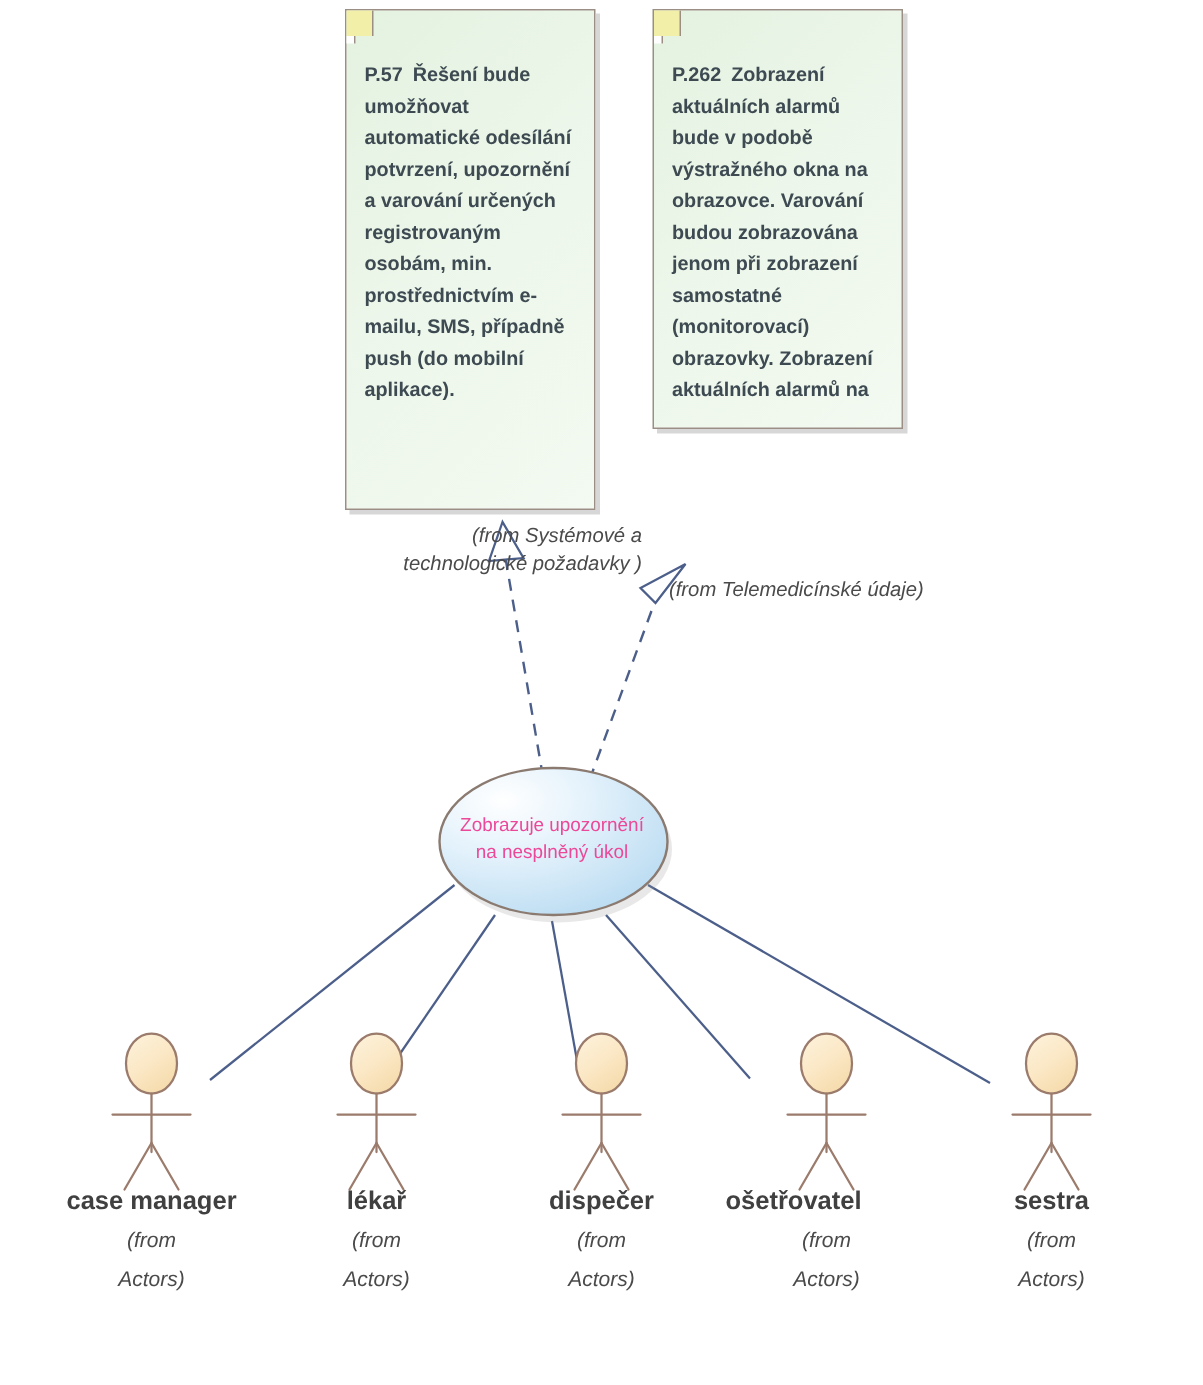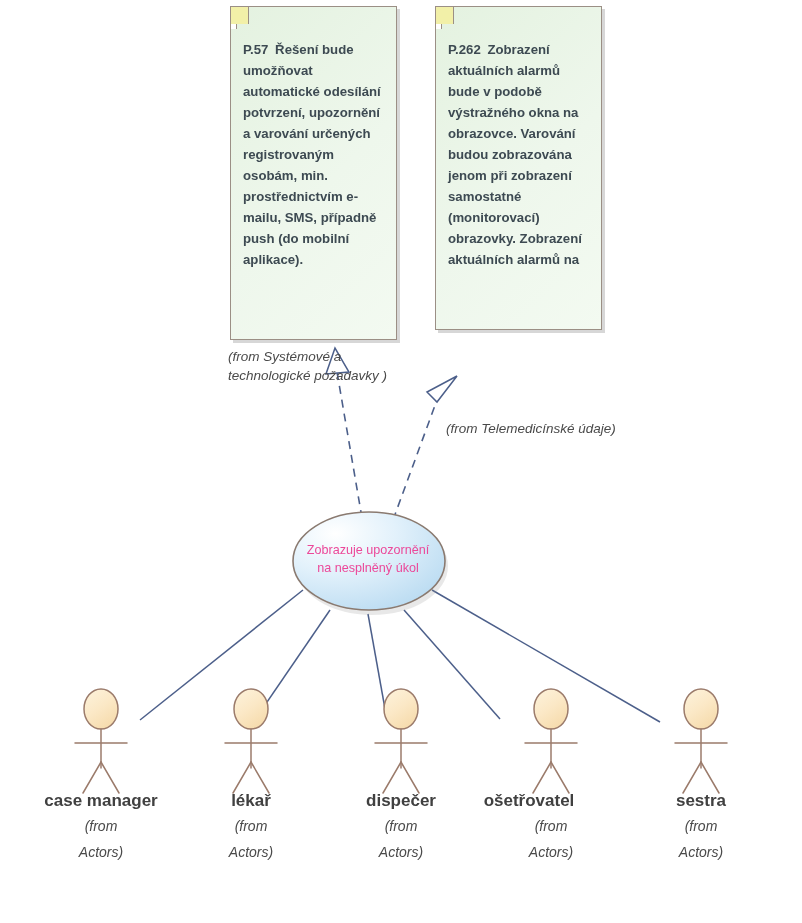--- a/index.html
+++ b/index.html
@@ -64,21 +64,21 @@
     margin-right: 3px;
   }
 
   
   .from-label {
     position: absolute;
     font-style: italic;
     font-size: 13.5px;
     line-height: 19px;
     color: #4a4a4a;
-    text-align: left;
+    text-align: right;
     white-space: pre-line;
   }
   .usecase-label {
     position: absolute;
     left: 291px;
     top: 541px;
     width: 154px;
     text-align: center;
     font-size: 12.6px;
     font-weight: normal;
@@ -114,21 +114,21 @@
 
   <div class="note" style="left:230px; top:6px; width:167px; height:334px;">
     <div class="note-tab"></div>
     <div class="note-gap"></div>
     <div class="note-body">
       <span class="pid">P.57</span>
       <span>Řešení bude umožňovat automatické odesílání potvrzení, upozornění a varování určených registrovaným osobám, min. prostřednictvím e-mailu, SMS, případně push (do mobilní aplikace).</span>
     </div>
   </div>
 
-  <div class="note" style="left:435px; top:6px; width:167px; height:324px;">
+  <div class="note" style="left:435px; top:6px; width:167px; height:280px;">
     <div class="note-tab"></div>
     <div class="note-gap"></div>
     <div class="note-body">
       <span class="pid">P.262</span>
       <span>Zobrazení aktuálních alarmů bude v podobě výstražného okna na obrazovce. Varování budou zobrazována jenom při zobrazení samostatné (monitorovací) obrazovky. Zobrazení aktuálních alarmů na</span>
     </div>
   </div>
 
   <svg class="svg-layer" viewBox="0 0 802 923">
     <defs>
@@ -212,21 +212,21 @@
   </svg>
 
   <div class="usecase-label">
     <div>Zobrazuje upozornění</div>
     <div>na nesplněný úkol</div>
   </div>
 
   <div class="from-label" style="left:228px; top:347px; width:200px;">(from Systémové a
 technologické požadavky )</div>
 
-  <div class="from-label" style="left:432px; top:383px; width:220px; text-align:left; padding-left:14px;margin-top:36px;">(from Telemedicínské údaje)</div>
+  <div class="from-label" style="left:432px; top:383px; width:220px; text-align:left; padding-left:14px;">(from Telemedicínské údaje)</div>
 
   <div class="actor-name" style="left:16px;  top:791px;">case manager</div>
   <div class="actor-from" style="left:16px;  top:813px;">(from
 Actors)</div>
 
   <div class="actor-name" style="left:166px; top:791px;">lékař</div>
   <div class="actor-from" style="left:166px; top:813px;">(from
 Actors)</div>
 
   <div class="actor-name" style="left:316px; top:791px;">dispečer</div>

